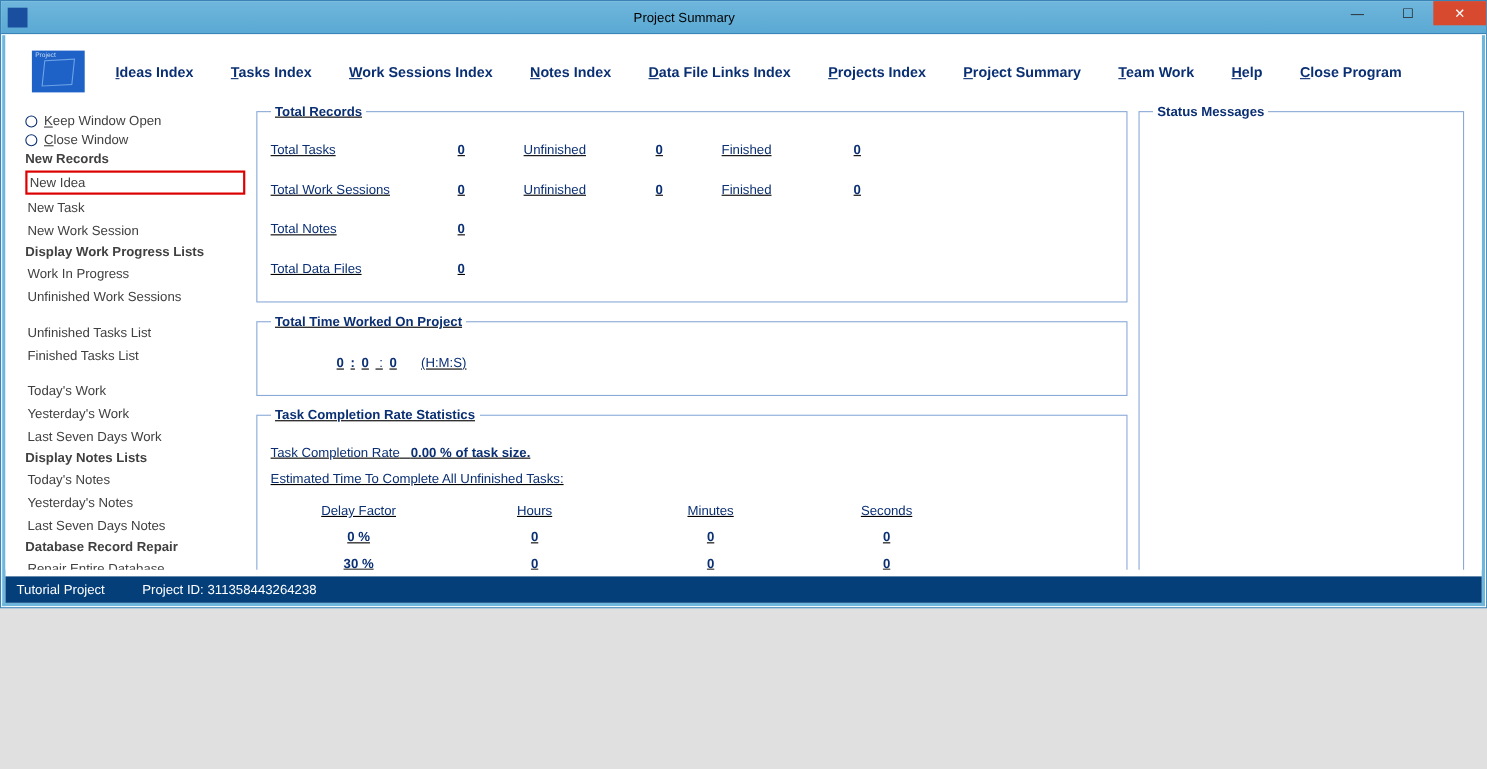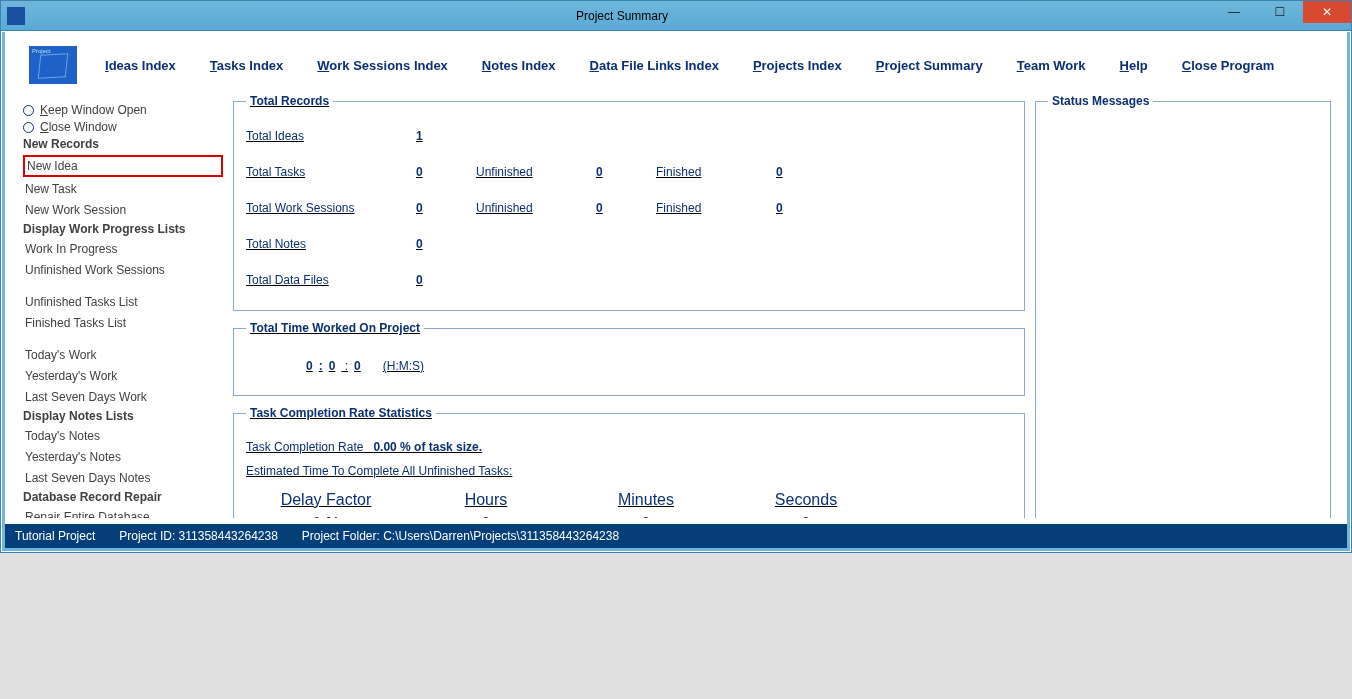--- a/index.html
+++ b/index.html
@@ -40,29 +40,29 @@
   .rec-subv { width:60px; font-weight:bold; }
   .rec-sub2 { width:120px; }
   .rec-subv2 { width:60px; font-weight:bold; }
 
   .time-line { display:flex; align-items:center; gap:6px; padding:14px 0 10px 60px; color:#0a2f73; font-size:12px; }
   .time-line .bold { font-weight:bold; }
 
   .stats .line { color:#0a2f73; font-size:12px; margin:10px 0; }
   .stats .bold { font-weight:bold; }
   .delay-table { margin-top:6px; }
-  .delay-row { display:flex; color:#0a2f73; font-size:16px; height:24px; align-items:center; }
+  .delay-row { display:flex; color:#0a2f73; font-size:12px; height:24px; align-items:center; }
   .delay-row.header .cell { font-weight:normal; }
   .delay-row .cell { width:160px; text-align:center; }
   .delay-row .bold { font-weight:bold; }
 
   .right-col { width:296px; display:flex; flex-direction:column; }
   .right-col fieldset { flex:1; height:552px; }
 
-  .statusbar { position:absolute; left:0; right:0; bottom:0; height:24px; background:#043f7a; color:#fff; font-size:12px; display:flex; align-items:center; padding:0 10px; gap:24px; }
+  .statusbar { position:absolute; left:0; right:0; bottom:0; height:24px; background:#043f7a; color:#fff; font-size:12px; display:flex; align-items:center; padding:0 10px; gap:34px; }
 </style>
 </head>
 <body>
 
 <div class="window">
   <div class="titlebar">
     <div class="app-icon"></div>
     <div class="title-text">Project Summary</div>
     <div class="win-btns">
       <div class="win-btn">—</div>
@@ -125,24 +125,20 @@
 
           <div class="heading">Database Record Repair</div>
           <div class="item">Repair Entire Database</div>
         </div>
 
         <div class="center">
 
           <fieldset>
             <legend>Total Records</legend>
             <div class="rec-row">
-              <div class="rec-label">Total Ideas</div>
-              <div class="rec-val">1</div>
-            </div>
-            <div class="rec-row">
               <div class="rec-label">Total Tasks</div>
               <div class="rec-val">0</div>
               <div class="rec-sub">Unfinished</div>
               <div class="rec-subv">0</div>
               <div class="rec-sub2">Finished</div>
               <div class="rec-subv2">0</div>
             </div>
             <div class="rec-row">
               <div class="rec-label">Total Work Sessions</div>
               <div class="rec-val">0</div>
@@ -215,16 +211,15 @@
             <legend>Status Messages</legend>
           </fieldset>
         </div>
       </div>
 
     </div>
 
     <div class="statusbar">
       <span>Tutorial Project</span>
       <span><span>Project ID: </span><span>311358443264238</span></span>
-      <span><span>Project Folder: </span><span>C:\Users\Darren\Projects\311358443264238</span></span>
     </div>
   </div>
 </div>
 
 </body></html>

